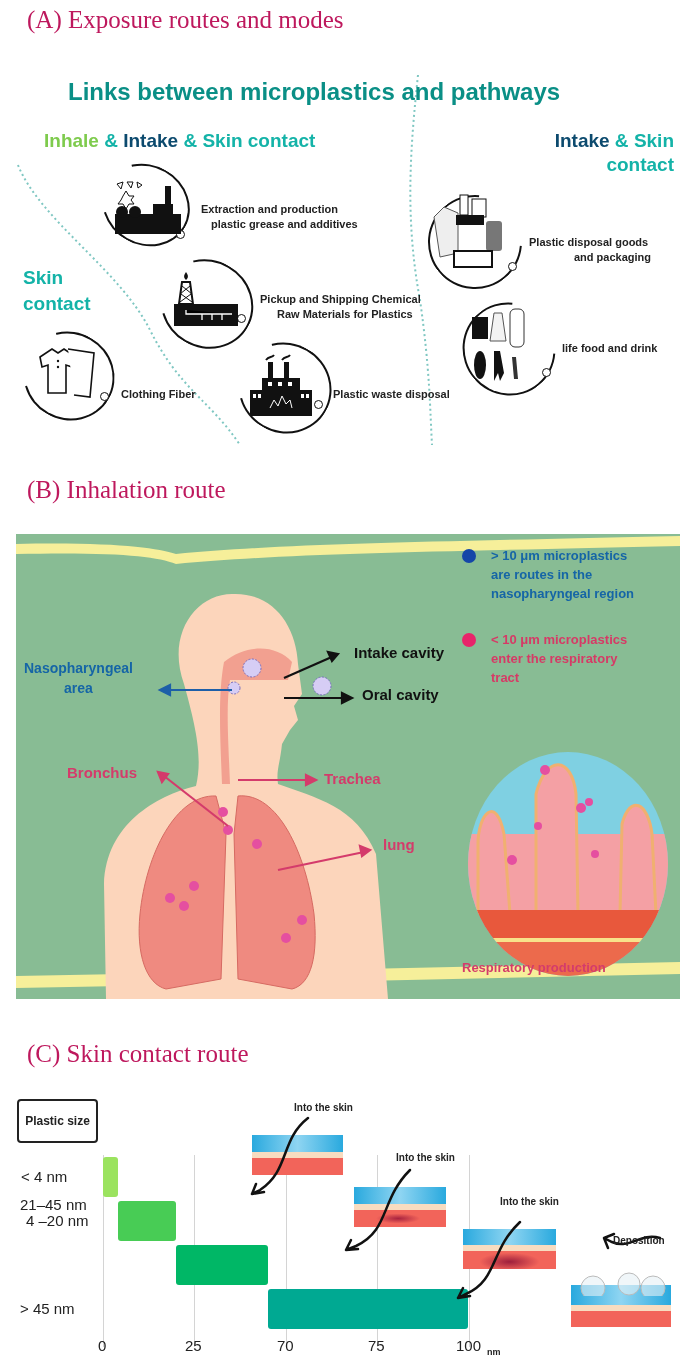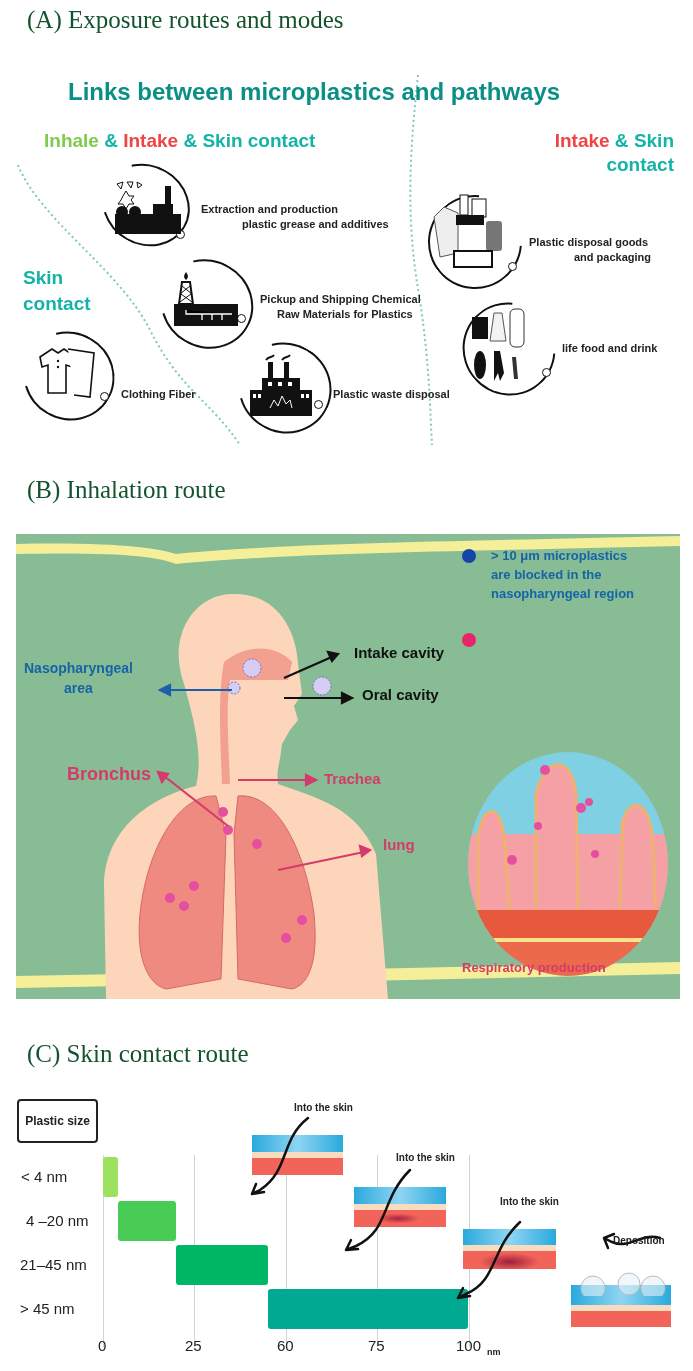--- a/index.html
+++ b/index.html
@@ -1,22 +1,22 @@
 <!DOCTYPE html>
 <html><head>
 <meta charset="utf-8">
 <style>
   html, body { margin: 0; padding: 0; background: #ffffff; }
   body { width: 693px; height: 1371px; position: relative; overflow: hidden; font-family: "Liberation Sans", sans-serif; }
   .abs { position: absolute; }
-  .section-title { font-family: "Liberation Serif", "DejaVu Serif", serif; font-size: 25px; color: #14532d; white-space: nowrap; }
+  .section-title { font-family: "Liberation Serif", "DejaVu Serif", serif; font-size: 25px; color: #be185d; white-space: nowrap; }
   .bold { font-weight: 700; }
   .teal { color: #0a8f86; }
   .green { color: #7ecb4d; margin-top: 8px; }
-  .navy { color: #ef4444; }
+  .navy { color: #0c4a6e; }
   .aqua { color: #14b3a8; }
   .small-label { font-size: 11px; font-weight: 700; color: #222; white-space: nowrap; }
   .route-sub { font-size: 19px; font-weight: 700; white-space: nowrap; }
   .circle-frame { position: absolute; border-radius: 50%; border: 2px solid #111; border-color: #111 #111 #111 transparent; }
   .circle-dot { position: absolute; width: 7px; height: 7px; border: 1.5px solid #111; border-radius: 50%; background: #fff; }
   .panel-b { position: absolute; left: 16px; top: 534px; width: 664px; height: 465px; background: #88bc94; overflow: hidden; }
   .b-label { position: absolute; font-weight: 700; white-space: nowrap; }
   .legend-dot { position: absolute; width: 14px; height: 14px; border-radius: 50%; }
   .gridline { position: absolute; width: 1px; background: #d4d4d4; }
   .bar { position: absolute; border-radius: 3px; }
@@ -59,21 +59,21 @@
   <rect x="2" y="36" width="66" height="20" fill="#111"></rect>
   <rect x="52" y="8" width="6" height="30" fill="#111"></rect>
   <rect x="40" y="26" width="20" height="12" fill="#111"></rect>
   <circle cx="9" cy="34" r="6" fill="#111"></circle>
     <circle cx="22" cy="34" r="6" fill="#111"></circle>
   <path d="M4,6 l6,-2 l-2,7z M14,4 l6,0 l-2,6z M24,4 l5,3 l-4,3z" stroke="#111" fill="none"></path>
   <path d="M10,18 l3,-5 l3,5 l5,0 l-3,4 l3,4 l-5,0 l-3,5 l-3,-5 l-5,0 l3,-4z" stroke="#111" fill="none"></path>
 </svg>
 <div class="abs small-label" style="left:201px; top:203px;">
   <div>Extraction and production</div>
-  <div style="margin-left:41px; margin-top:3px;">plastic grease and additives</div>
+  <div style="margin-left:10px; margin-top:3px;">plastic grease and additives</div>
 </div>
 
 <div class="circle-frame" style="left:160px; top:260px; width:90px; height:84px; transform:rotate(30deg);"></div>
 <div class="circle-dot" style="left:237px; top:314px;"></div>
 <svg class="abs" style="left:172px; top:270px;" width="70" height="60">
   <path d="M14,2 c-3,4 -2,6 0,8 c2,-2 3,-4 0,-8z" fill="#111"></path>
   <path d="M10,12 l8,0 l3,22 l-14,0z" stroke="#111" stroke-width="2" fill="none"></path>
   <path d="M10,16 l10,8 M18,16 l-10,8 M9,24 l11,8 M19,24 l-11,8" stroke="#111"></path>
   <rect x="2" y="34" width="64" height="22" fill="#111"></rect>
   <path d="M14,40 l0,4 l46,0 M30,44 l0,6 M40,44 l0,6 M50,44 l0,6" stroke="#fff" stroke-width="1.3"></path>
@@ -210,32 +210,37 @@
         <circle cx="522" cy="292" r="4"></circle>
           <circle cx="496" cy="326" r="5"></circle>
           <circle cx="579" cy="320" r="4"></circle>
       </g>
     </g>
   </svg>
 
   <div class="legend-dot" style="left:446px; top:15px; background:#1446a8;"></div>
   <div class="b-label" style="left:475px; top:12px; font-size:13px; line-height:19px; color:#1565a6;">
     <div>&gt; 10 μm microplastics</div>
-    <div>are blocked in the</div>
+    <div>are routes in the</div>
     <div>nasopharyngeal region</div>
   </div>
   <div class="legend-dot" style="left:446px; top:99px; background:#e8246a;"></div>
+  <div class="b-label" style="left:475px; top:96px; font-size:13px; line-height:19px; color:#d63a66;">
+    <div>&lt; 10 μm microplastics</div>
+    <div>enter the respiratory</div>
+    <div>tract</div>
+  </div>
 
   <div class="b-label" style="left:338px; top:110px; font-size:15px; color:#111;">Intake  cavity</div>
   <div class="b-label" style="left:346px; top:152px; font-size:15px; color:#111;">Oral cavity</div>
   <div class="b-label" style="left:8px; top:124px; font-size:14px; color:#1565a6; text-align:center; line-height:20px;">
     <div>Nasopharyngeal</div>
     <div>area</div>
   </div>
-  <div class="b-label" style="left:51px; top:230px; font-size:18px; color:#d43b6b;">Bronchus</div>
+  <div class="b-label" style="left:51px; top:230px; font-size:15px; color:#d43b6b;">Bronchus</div>
   <div class="b-label" style="left:308px; top:236px; font-size:15px; color:#d43b6b;">Trachea</div>
   <div class="b-label" style="left:367px; top:302px; font-size:15px; color:#d43b6b;">lung</div>
   <div class="b-label" style="left:446px; top:426px; font-size:13px; color:#d43b6b;">Respiratory production</div>
 </div>
 
 <div class="abs section-title" style="left:27px; top:1040px;">(C) Skin contact route</div>
 
 <div class="abs" style="left:17px; top:1099px; width:77px; height:40px; border:2px solid #222; border-radius:4px; display:flex; align-items:center; justify-content:center; font-size:12px; font-weight:700; color:#222;">Plastic size</div>
 
 <div class="gridline" style="left:103px; top:1155px; height:192px;"></div>
@@ -244,26 +249,26 @@
 <div class="gridline" style="left:377px; top:1155px; height:192px;"></div>
 <div class="gridline" style="left:469px; top:1155px; height:192px;"></div>
 
 <div class="bar" style="left:103px; top:1157px; width:15px; height:40px; background:#9be35f;"></div>
 <div class="bar" style="left:118px; top:1201px; width:58px; height:40px; background:#48cc55;"></div>
 <div class="bar" style="left:176px; top:1245px; width:92px; height:40px; background:#00b766;"></div>
 <div class="bar" style="left:268px; top:1289px; width:200px; height:40px; background:#00a992;"></div>
 
 <div class="cat" style="left:21px; top:1168px;">&lt; 4 nm</div>
 <div class="cat" style="left:26px; top:1212px;">4 –20 nm</div>
-<div class="cat" style="left:20px; top:1256px;text-align:center;">21–45 nm</div>
+<div class="cat" style="left:20px; top:1196px;text-align:center;">21–45 nm</div>
 <div class="cat" style="left:20px; top:1300px;">&gt; 45 nm</div>
 
 <div class="tick" style="left:98px; top:1337px;">0</div>
 <div class="tick" style="left:185px; top:1337px;">25</div>
-<div class="tick" style="left:277px; top:1337px;">60</div>
+<div class="tick" style="left:277px; top:1337px;">70</div>
 <div class="tick" style="left:368px; top:1337px;">75</div>
 <div class="tick" style="left:456px; top:1337px;">100</div>
 <div class="abs" style="left:487px; top:1347px; font-size:9px; font-weight:700; color:#222;">nm</div>
 
 <div class="skin-block" style="left:252px; top:1135px; width:91px; height:40px;">
   <div class="epi" style="height:17px;"></div>
     <div class="derm" style="top:17px; height:6px;"></div>
     <div class="sub" style="height:17px;"></div>
 </div>
 <div class="skin-block" style="left:354px; top:1187px; width:92px; height:40px;">

